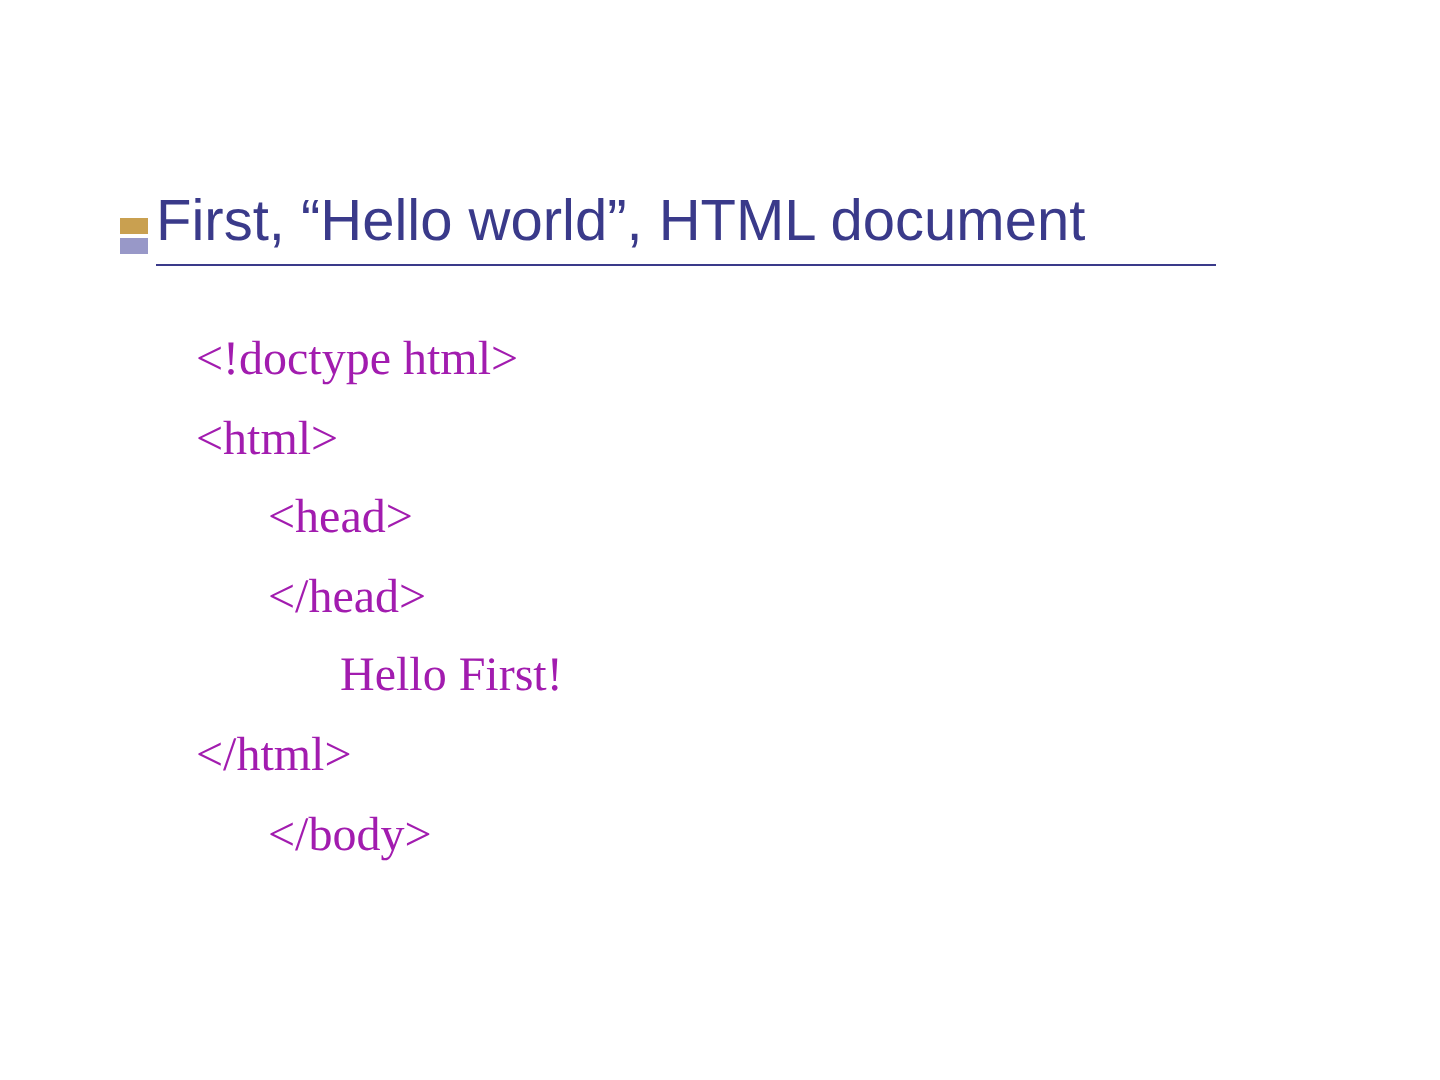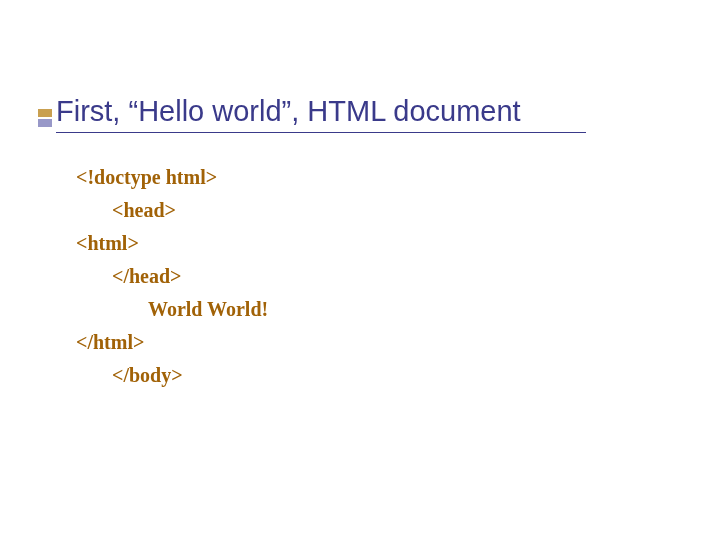--- a/index.html
+++ b/index.html
@@ -8,21 +8,21 @@
       box-sizing: border-box;
     }
     body {
       width: 720px;
       height: 540px;
       background: #ffffff;
       font-family: "Times New Roman", Times, serif;
       position: relative;
     }
     .slide-container {
-      padding: 95px 0 0 56px;
+      padding: 95px 0 0 78px;
     }
     .title-wrapper {
       position: relative;
       margin-bottom: 28px;
     }
     .title-decoration {
       position: absolute;
       left: -18px;
       top: 14px;
       width: 14px;
@@ -49,25 +49,24 @@
       font-size: 29px;
       font-weight: normal;
       color: #3a3a8a;
       border-bottom: 1.5px solid #3a3a8a;
       padding-bottom: 4px;
       display: inline-block;
       width: 530px;
     }
     .code-block {
       font-family: "Times New Roman", Times, serif;
-      font-size: 20px;
-      color: #a16207;
+      font-size: 24px;
+      color: #a21caf;
       line-height: 1.65;
       padding-left: 20px;
-      font-weight: bold;
     }
     .code-line {
       white-space: pre;
     }
     .indent-1 {
       padding-left: 36px;
     }
     .indent-2 {
       padding-left: 72px;
     }
@@ -78,20 +77,20 @@
 <div class="slide-container">
   <div class="title-wrapper">
     <div class="title-decoration">
       <div class="deco-top"></div>
       <div class="deco-bottom"></div>
     </div>
     <h1 class="slide-title">First, “Hello world”, HTML document</h1>
   </div>
   <div class="code-block">
     <div class="code-line">&lt;!doctype html&gt;</div>
+    <div class="code-line">&lt;html&gt;</div>
     <div class="code-line indent-1">&lt;head&gt;</div>
-    <div class="code-line">&lt;html&gt;</div>
     <div class="code-line indent-1">&lt;/head&gt;</div>
-    <div class="code-line indent-2">World World!</div>
+    <div class="code-line indent-2">Hello First!</div>
     <div class="code-line">&lt;/html&gt;</div>
     <div class="code-line indent-1">&lt;/body&gt;</div>
   </div>
 </div>
 
 </body></html>

